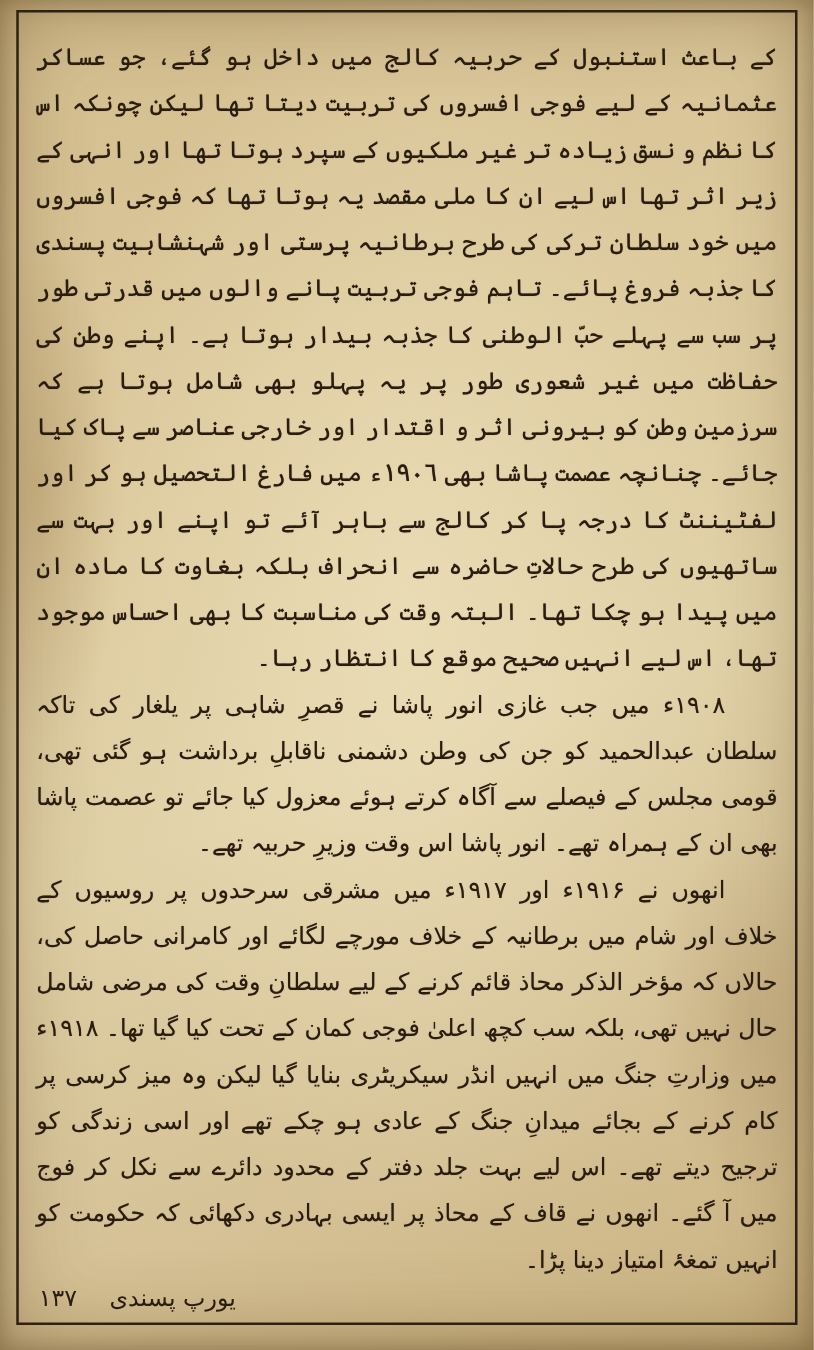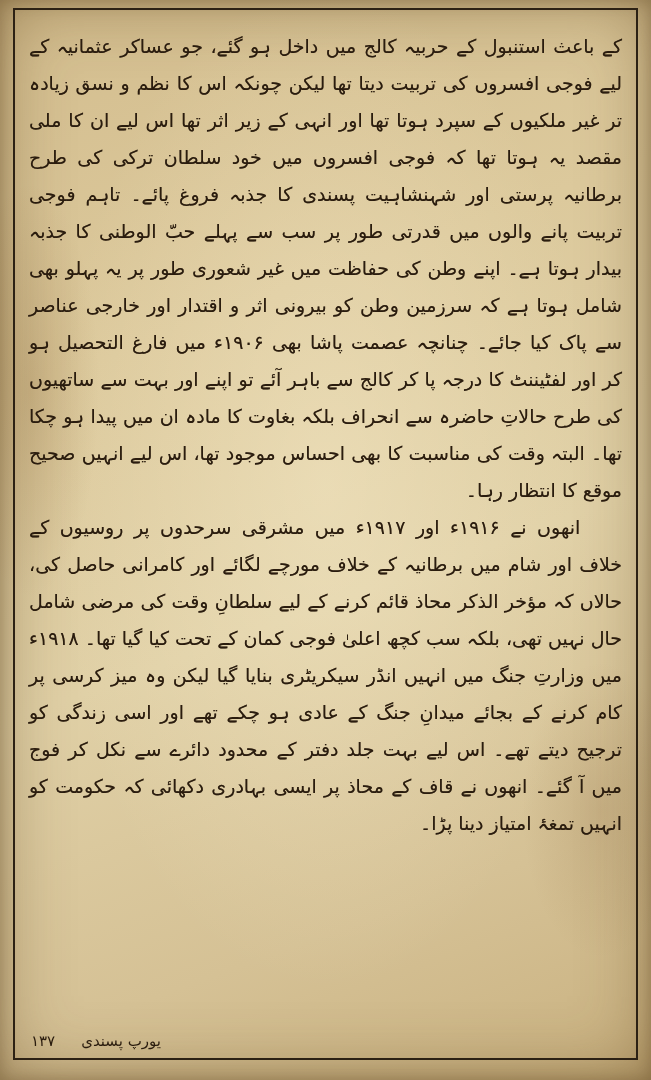--- a/index.html
+++ b/index.html
@@ -58,44 +58,46 @@
     line-height: 37px;
     letter-spacing: 0.2px;
     text-shadow: 0 0 0.6px rgba(42,28,14,0.55);
   }
   .para {
     margin: 0;
     text-indent: 2.2em;
   }
   .para.first {
     text-indent: 0;
+    font-family: Liberation Serif, serif;
   }
   .footer {
     position: absolute;
     bottom: 8px;
     left: 16px;
     display: flex;
     align-items: baseline;
     gap: 26px;
     color: #2a1c0e;
-    font-size: 15px;
+    font-size: 19px;
   }
   .footer .pagenum { letter-spacing: 1px; }
 </style>
 </head>
 <body>
 
 <div class="page">
   <div class="stain-a"></div>
   <div class="stain-b"></div>
 
   <div class="frame">
 
     <div class="text-block" dir="rtl">
       <p class="para first">کے باعث استنبول کے حربیہ کالج میں داخل ہو گئے، جو عساکر عثمانیہ کے لیے فوجی افسروں کی تربیت دیتا تھا لیکن چونکہ اس کا نظم و نسق زیادہ تر غیر ملکیوں کے سپرد ہوتا تھا اور انہی کے زیر اثر تھا اس لیے ان کا ملی مقصد یہ ہوتا تھا کہ فوجی افسروں میں خود سلطان ترکی کی طرح برطانیہ پرستی اور شہنشاہیت پسندی کا جذبہ فروغ پائے۔ تاہم فوجی تربیت پانے والوں میں قدرتی طور پر سب سے پہلے حبّ الوطنی کا جذبہ بیدار ہوتا ہے۔ اپنے وطن کی حفاظت میں غیر شعوری طور پر یہ پہلو بھی شامل ہوتا ہے کہ سرزمین وطن کو بیرونی اثر و اقتدار اور خارجی عناصر سے پاک کیا جائے۔ چنانچہ عصمت پاشا بھی ۱۹۰۶ء میں فارغ التحصیل ہو کر اور لفٹیننٹ کا درجہ پا کر کالج سے باہر آئے تو اپنے اور بہت سے ساتھیوں کی طرح حالاتِ حاضرہ سے انحراف بلکہ بغاوت کا مادہ ان میں پیدا ہو چکا تھا۔ البتہ وقت کی مناسبت کا بھی احساس موجود تھا، اس لیے انہیں صحیح موقع کا انتظار رہا۔</p>
+      <p class="para">۱۹۰۸ء میں جب غازی انور پاشا نے قصرِ شاہی پر یلغار کی تاکہ سلطان عبدالحمید کو جن کی وطن دشمنی ناقابلِ برداشت ہو گئی تھی، قومی مجلس کے فیصلے سے آگاہ کرتے ہوئے معزول کیا جائے تو عصمت پاشا بھی ان کے ہمراہ تھے۔ انور پاشا اس وقت وزیرِ حربیہ تھے۔</p>
       <p class="para">انھوں نے ۱۹۱۶ء اور ۱۹۱۷ء میں مشرقی سرحدوں پر روسیوں کے خلاف اور شام میں برطانیہ کے خلاف مورچے لگائے اور کامرانی حاصل کی، حالاں کہ مؤخر الذکر محاذ قائم کرنے کے لیے سلطانِ وقت کی مرضی شامل حال نہیں تھی، بلکہ سب کچھ اعلیٰ فوجی کمان کے تحت کیا گیا تھا۔ ۱۹۱۸ء میں وزارتِ جنگ میں انہیں انڈر سیکریٹری بنایا گیا لیکن وہ میز کرسی پر کام کرنے کے بجائے میدانِ جنگ کے عادی ہو چکے تھے اور اسی زندگی کو ترجیح دیتے تھے۔ اس لیے بہت جلد دفتر کے محدود دائرے سے نکل کر فوج میں آ گئے۔ انھوں نے قاف کے محاذ پر ایسی بہادری دکھائی کہ حکومت کو انہیں تمغۂ امتیاز دینا پڑا۔</p>
 
     </div>
 
     <div class="footer">
       <span class="pagenum">۱۳۷</span>
       <span class="booktitle">یورپ پسندی</span>
     </div>
 
   </div>

